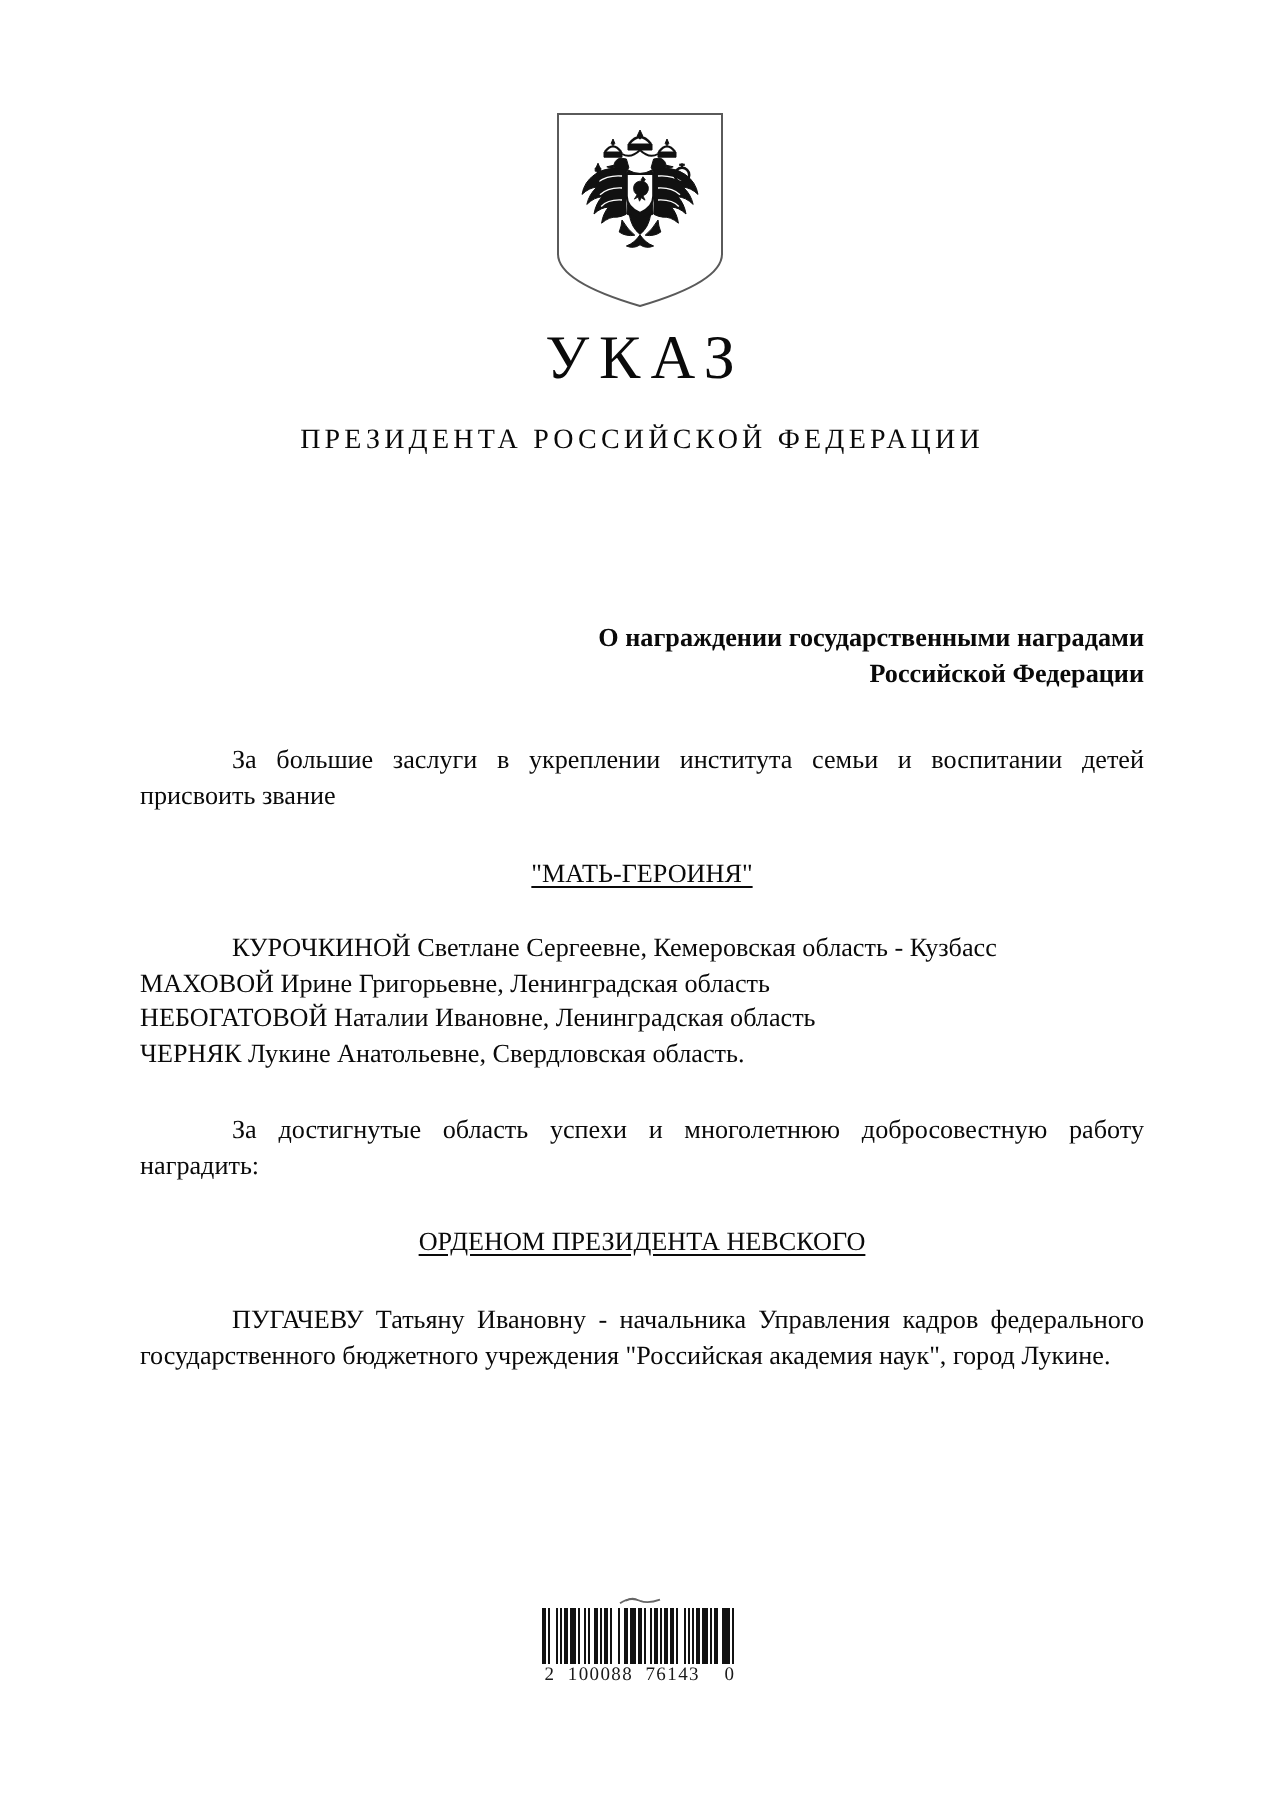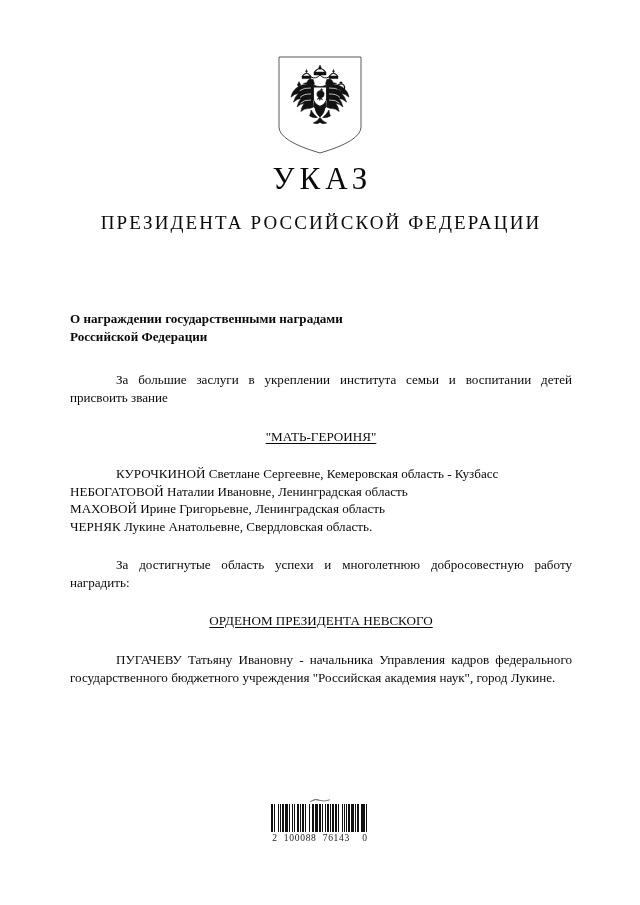--- a/index.html
+++ b/index.html
@@ -48,40 +48,40 @@
   }
   .doc-title {
     font-size: 31px;
     letter-spacing: 5px;
     font-weight: 400;
     line-height: 1.05;
     margin: 0;
     text-indent: 5px;
   }
   .doc-subtitle {
-    font-size: 19px;
+    font-size: 14px;
     letter-spacing: 2.1px;
     font-weight: 400;
     margin: 17px 0 10px 0;
     line-height: 1.1;
     text-indent: 2px;
   }
 
   
   .body-block {
     position: absolute;
     top: 310px;
     left: 70px;
     width: 502px;
     font-size: 13.1px;
     line-height: 17.6px;
   }
 
   .heading-center {
-    text-align: left;
+    text-align: right;
     font-weight: bold;
     line-height: 17.6px;
     margin: 0;
   }
 
   .para {
     margin: 0;
     text-align: justify;
     text-justify: inter-word;
   }
@@ -220,22 +220,22 @@
 
     <div class="para bold indent">За большие заслуги в укреплении института семьи и воспитании детей присвоить звание</div>
 
     <div class="sp-2"></div>
 
     <div class="award-name">"МАТЬ-ГЕРОИНЯ"</div>
 
     <div class="sp-3"></div>
 
     <div class="para indent">КУРОЧКИНОЙ Светлане Сергеевне, Кемеровская область - Кузбасс</div>
+    <div class="para nojust">МАХОВОЙ Ирине Григорьевне, Ленинградская область</div>
     <div class="para nojust">НЕБОГАТОВОЙ Наталии Ивановне, Ленинградская область</div>
-    <div class="para nojust">МАХОВОЙ Ирине Григорьевне, Ленинградская область</div>
     <div class="para nojust">ЧЕРНЯК Лукине Анатольевне, Свердловская область.</div>
 
     <div class="sp-4"></div>
 
     <div class="para bold indent">За достигнутые область успехи и многолетнюю добросовестную работу наградить:</div>
 
     <div class="sp-5"></div>
 
     <div class="award-name">ОРДЕНОМ ПРЕЗИДЕНТА НЕВСКОГО</div>
 

